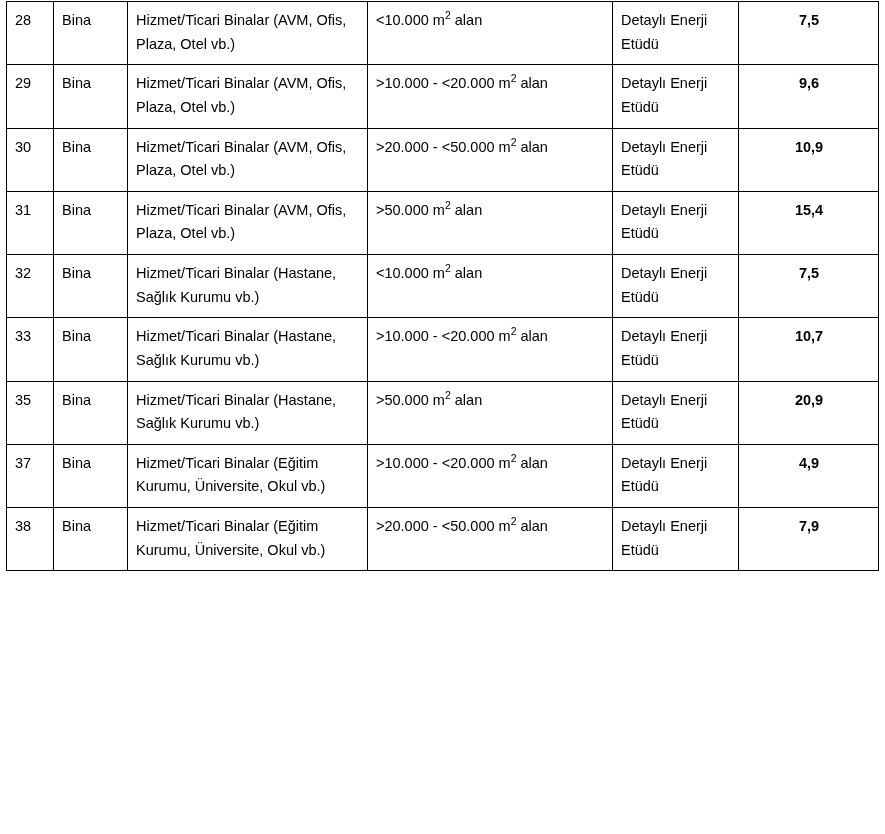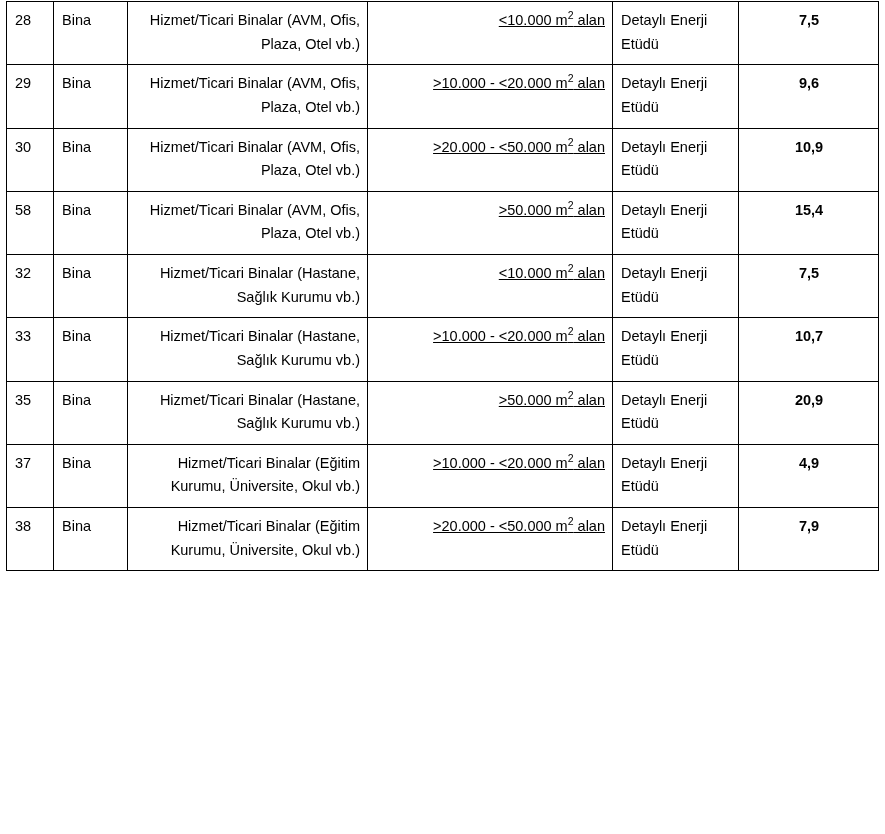--- a/index.html
+++ b/index.html
@@ -38,22 +38,22 @@
   }
   col.c-no    { width: 47px; }
   col.c-type  { width: 74px; }
   col.c-desc  { width: 240px; }
   col.c-area  { width: 245px; }
   col.c-meth  { width: 126px; }
   col.c-val   { width: 140px; }
 
   td.no   { text-align: left; }
   td.type { text-align: left; }
-  td.desc { text-align: right; }
-  td.area { text-align: right; text-decoration: underline; }
+  td.desc { text-align: left; }
+  td.area { text-align: left; }
   td.meth { text-align: left; margin-left: 48px; }
   td.val  { text-align: center; font-weight: bold; padding-right: 48px; }
 
   .sup {
     font-size: 10.5px;
     vertical-align: super;
     line-height: 0;
   }
 </style>
 </head>
@@ -88,21 +88,21 @@
         </tr>
         <tr>
           <td class="no">30</td>
           <td class="type">Bina</td>
           <td class="desc">Hizmet/Ticari Binalar (AVM, Ofis, Plaza, Otel vb.)</td>
           <td class="area"><span>&gt;20.000 - &lt;50.000 m</span><span class="sup">2</span><span> alan</span></td>
           <td class="meth">Detaylı Enerji Etüdü</td>
           <td class="val">10,9</td>
         </tr>
         <tr>
-          <td class="no">58</td>
+          <td class="no">31</td>
           <td class="type">Bina</td>
           <td class="desc">Hizmet/Ticari Binalar (AVM, Ofis, Plaza, Otel vb.)</td>
           <td class="area"><span>&gt;50.000 m</span><span class="sup">2</span><span> alan</span></td>
           <td class="meth">Detaylı Enerji Etüdü</td>
           <td class="val">15,4</td>
         </tr>
         <tr>
           <td class="no">32</td>
           <td class="type">Bina</td>
           <td class="desc">Hizmet/Ticari Binalar (Hastane, Sağlık Kurumu vb.)</td>

